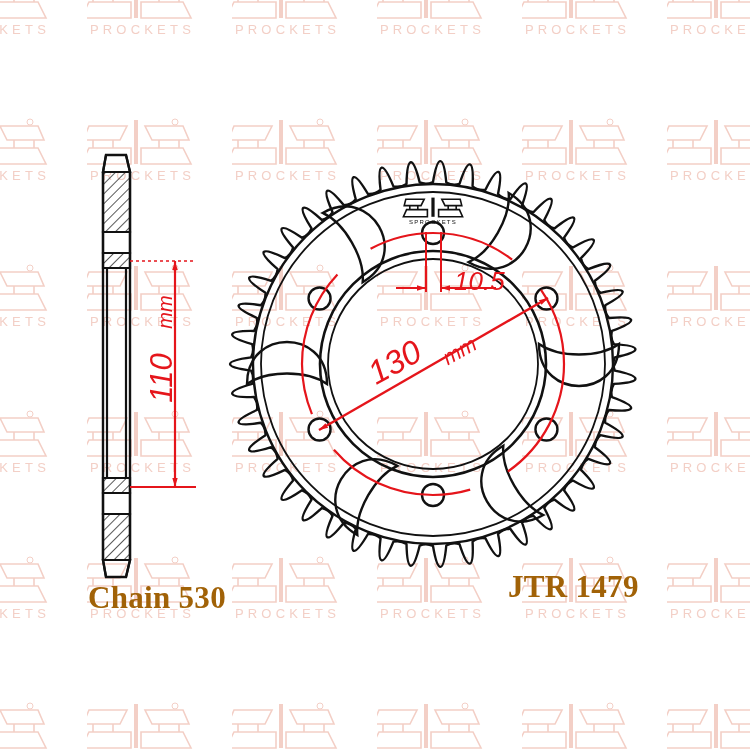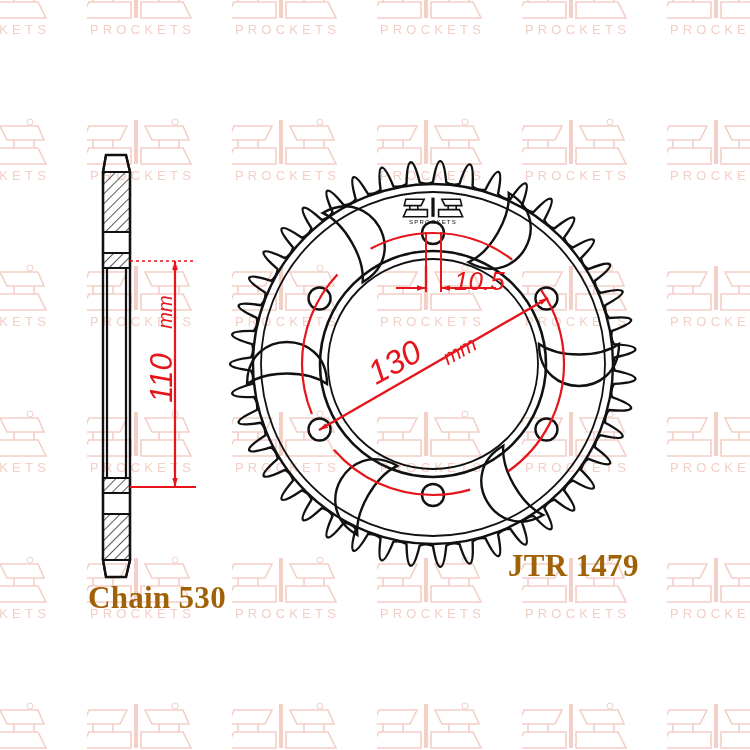--- a/index.html
+++ b/index.html
@@ -26,21 +26,21 @@
   .label {
     position: absolute;
     color: #a16207;
     font-family: Liberation Serif, serif;
     font-weight: bold;
     font-size: 31px;
     letter-spacing: 0.3px;
     white-space: nowrap;
   }
   #chain-label { left: 88px; top: 580px; }
-  #part-label  { left: 508px; top: 548px; }
+  #part-label  { left: 508px; top: 569px; }
 </style>
 </head>
 <body>
 
 <div id="page">
 
   <svg id="watermark-layer" viewBox="0 0 750 750" xmlns="http://www.w3.org/2000/svg">
     <defs>
       <g id="jt-wm">
 

